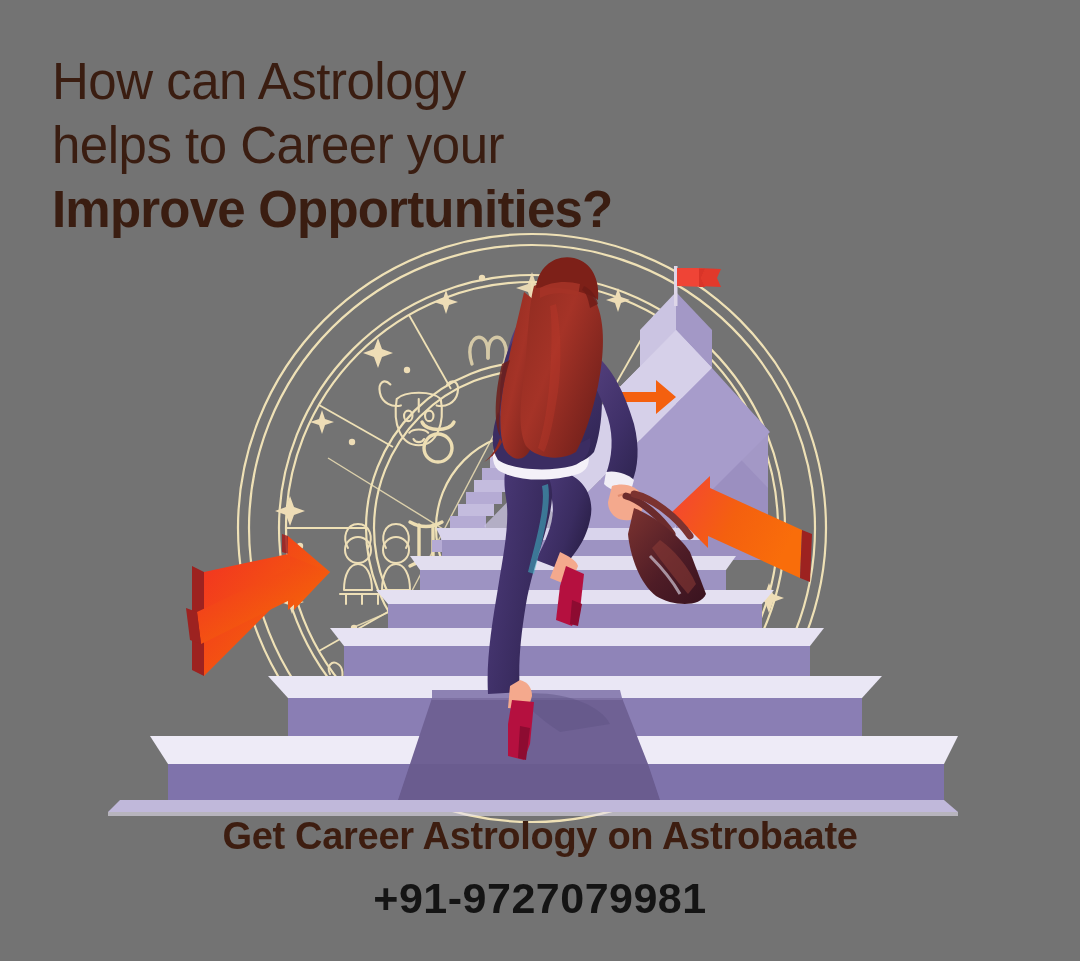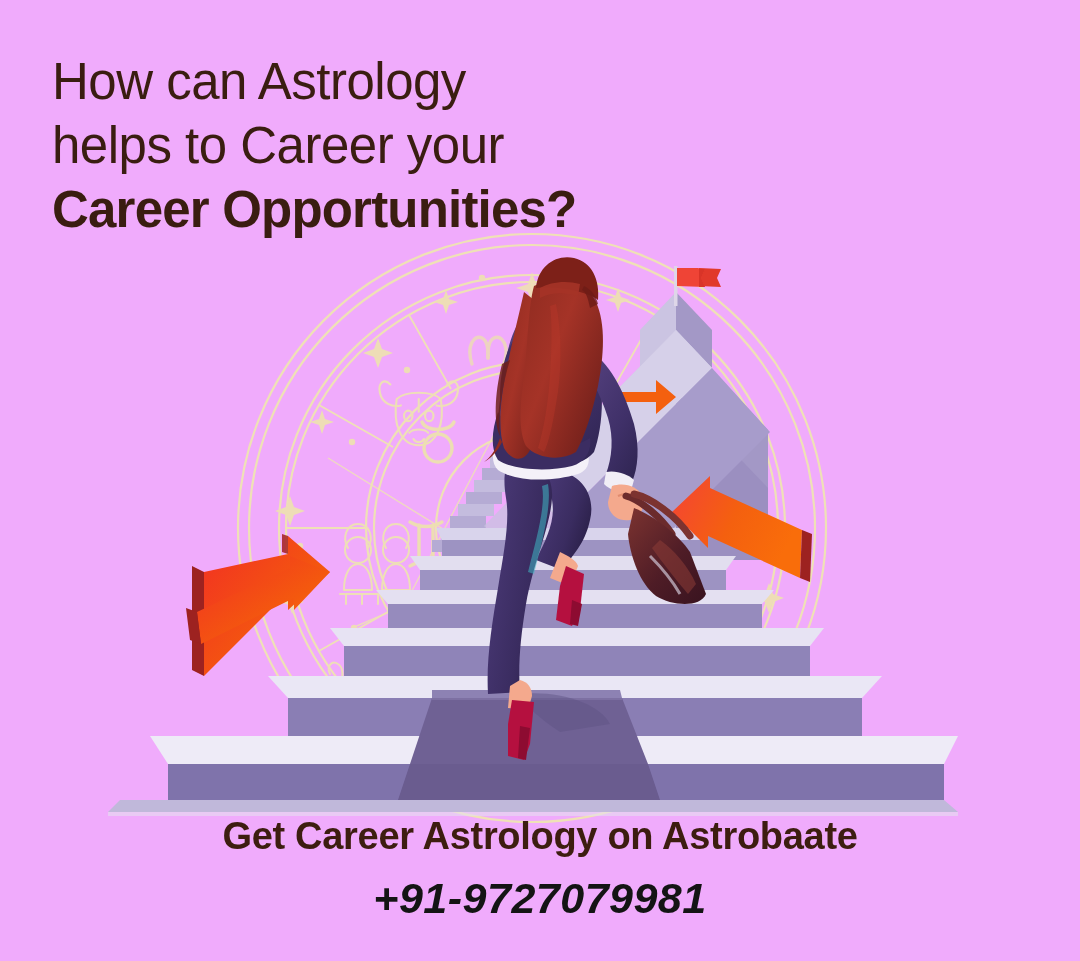--- a/index.html
+++ b/index.html
@@ -4,21 +4,21 @@
 <style>
   html, body {
     margin: 0;
     padding: 0;
     background: #fdf5da;
   }
   #poster {
     position: relative;
     width: 1080px;
     height: 961px;
-    background: #f0abfc;
+    background: #737373;
     overflow: hidden;
     font-family: "Liberation Sans", sans-serif;
   }
 
   
   #zodiac-wheel {
     position: absolute;
     left: 232px;
     top: 228px;
     width: 600px;
@@ -70,21 +70,20 @@
     letter-spacing: -0.3px;
     line-height: 48px;
   }
   #footer-phone {
     margin-top: 12px;
     color: #141414;
     font-size: 43px;
     font-weight: 700;
     letter-spacing: 0.5px;
     line-height: 52px;
-    font-style: italic;
   }
 </style>
 </head>
 <body>
 
 <div id="poster">
 
   <svg id="zodiac-wheel" viewBox="0 0 600 600">
     <defs>
       <clipPath id="wheelClip">
@@ -220,21 +219,21 @@
       <g transform="translate(236,104)" opacity="0.8">
         <path d="M4 32 c-6 -18 2 -30 10 -26 c6 3 6 12 6 20"></path>
         <path d="M36 32 c6 -18 -2 -30 -10 -26 c-6 3 -6 12 -6 20"></path>
       </g>
     </g>
   </svg>
 
   <div id="headline">
     <div class="hl-line light">How can Astrology</div>
     <div class="hl-line light">helps to Career your</div>
-    <div class="hl-line bold">Career Opportunities?</div>
+    <div class="hl-line bold">Improve Opportunities?</div>
   </div>
 
   <svg id="illustration" viewBox="0 0 1080 961">
     <defs>
       <linearGradient id="gArrowBig" x1="0" y1="0" x2="1" y2="0.4">
         <stop offset="0%" stop-color="#f44336"></stop>
         <stop offset="55%" stop-color="#f4600f"></stop>
         <stop offset="100%" stop-color="#f96d0a"></stop>
       </linearGradient>
       <linearGradient id="gArrowLeft" x1="0.15" y1="0.1" x2="1" y2="0.9">

